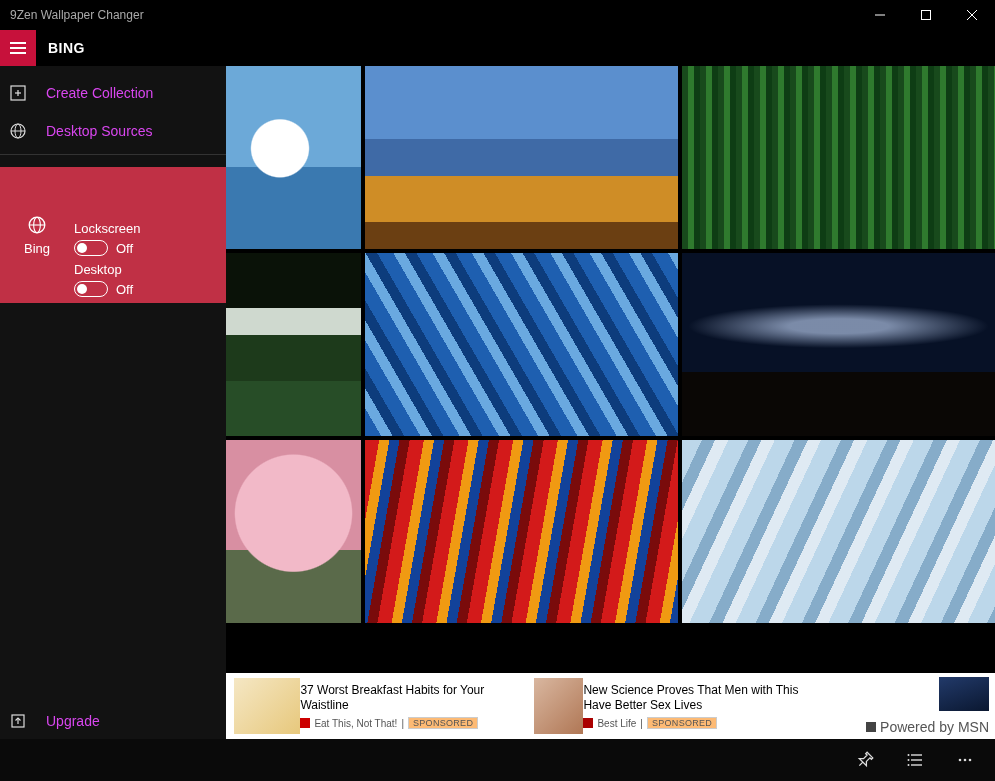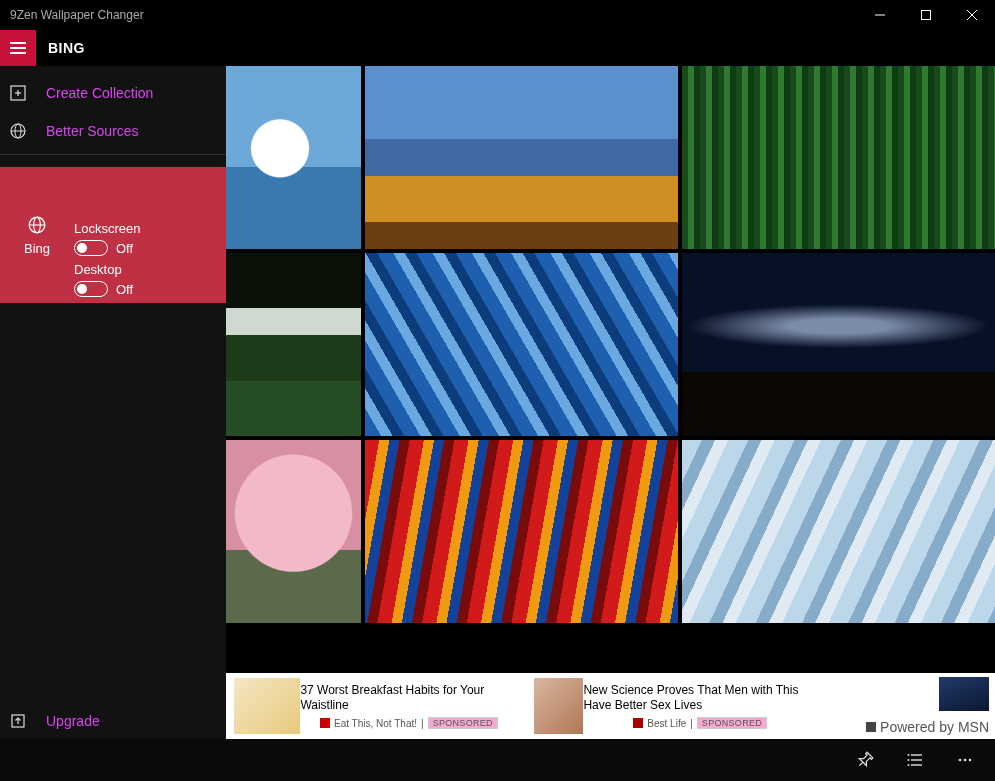--- a/index.html
+++ b/index.html
@@ -44,22 +44,22 @@
   .grid { flex: 1; display: grid; grid-template-columns: 135px 1fr 1fr; grid-auto-rows: 183px; gap: 4px; padding: 0 0 0 0; overflow: hidden; }
   .thumb { background: #333; overflow: hidden; position: relative; }
   .thumb-inner { width: 100%; height: 100%; }
   
   .ad-strip { height: 66px; background: #fff; color: #000; display: flex; align-items: stretch; margin-left: 0; }
   .ad { flex: 1; display: flex; align-items: center; gap: 0; padding: 4px 8px; }
   .ad-img { width: 72px; height: 56px; background: #ddd; }
   .ad-img.a1 { background: linear-gradient(135deg,#f5e7c4,#e7c87c); }
   .ad-img.a2 { background: linear-gradient(135deg,#d9b7a0,#b07755); }
   .ad-text { font-size: 12px; line-height: 1.25; }
-  .ad-meta { font-size: 10px; color: #555; margin-top: 4px; display: flex; align-items: center; gap: 4px; justify-content: center; }
-  .ad-tag { background: #f9a8d4; border: 1px solid #ccc; padding: 0 4px; font-size: 9px; letter-spacing: 0.3px; }
+  .ad-meta { font-size: 10px; color: #555; margin-top: 4px; display: flex; align-items: center; gap: 4px; }
+  .ad-tag { background: #fdba74; border: 1px solid #ccc; padding: 0 4px; font-size: 9px; letter-spacing: 0.3px; }
   .ad-brand-sq { width: 10px; height: 10px; display: inline-block; }
   .ad-brand-sq.red { background: #c00; }
   .ad-brand-sq.dr  { background: #a00; }
   .ad-right { width: 170px; display: flex; flex-direction: column; justify-content: space-between; align-items: flex-end; padding: 4px 6px; font-size: 14px; color: #555; }
   .ad-right-thumb { width: 50px; height: 34px; background: linear-gradient(160deg,#223a6a,#0a1730); }
   .powered { display: flex; align-items: center; gap: 4px; }
   .powered-sq { width: 10px; height: 10px; background: #444; }
   
   .bottombar { height: 42px; background: #0a0a0a; display: flex; align-items: center; justify-content: flex-end; gap: 26px; padding-right: 18px; }
   .bb-icon { color: #ddd; display: flex; align-items: center; justify-content: center; width: 24px; height: 24px; }
@@ -128,21 +128,21 @@
           <span>Create Collection</span>
         </div>
         <div class="nav-item">
           <span class="nav-icon">
             <svg width="18" height="18" viewBox="0 0 18 18">
                 <circle cx="9" cy="9" r="7" fill="none" stroke="#ddd" stroke-width="1.2"></circle>
                 <ellipse cx="9" cy="9" rx="3" ry="7" fill="none" stroke="#ddd" stroke-width="1"></ellipse>
                 <line x1="2" y1="9" x2="16" y2="9" stroke="#ddd" stroke-width="1"></line>
               </svg>
           </span>
-          <span>Better Sources</span>
+          <span>Desktop Sources</span>
         </div>
       </div>
       <div class="nav-divider"></div>
 
       <div class="source-panel">
         <div class="source-left">
           <span class="nav-icon">
             <svg width="20" height="20" viewBox="0 0 18 18">
                 <circle cx="9" cy="9" r="7" fill="none" stroke="#fff" stroke-width="1.2"></circle>
                 <ellipse cx="9" cy="9" rx="3" ry="7" fill="none" stroke="#fff" stroke-width="1"></ellipse>

